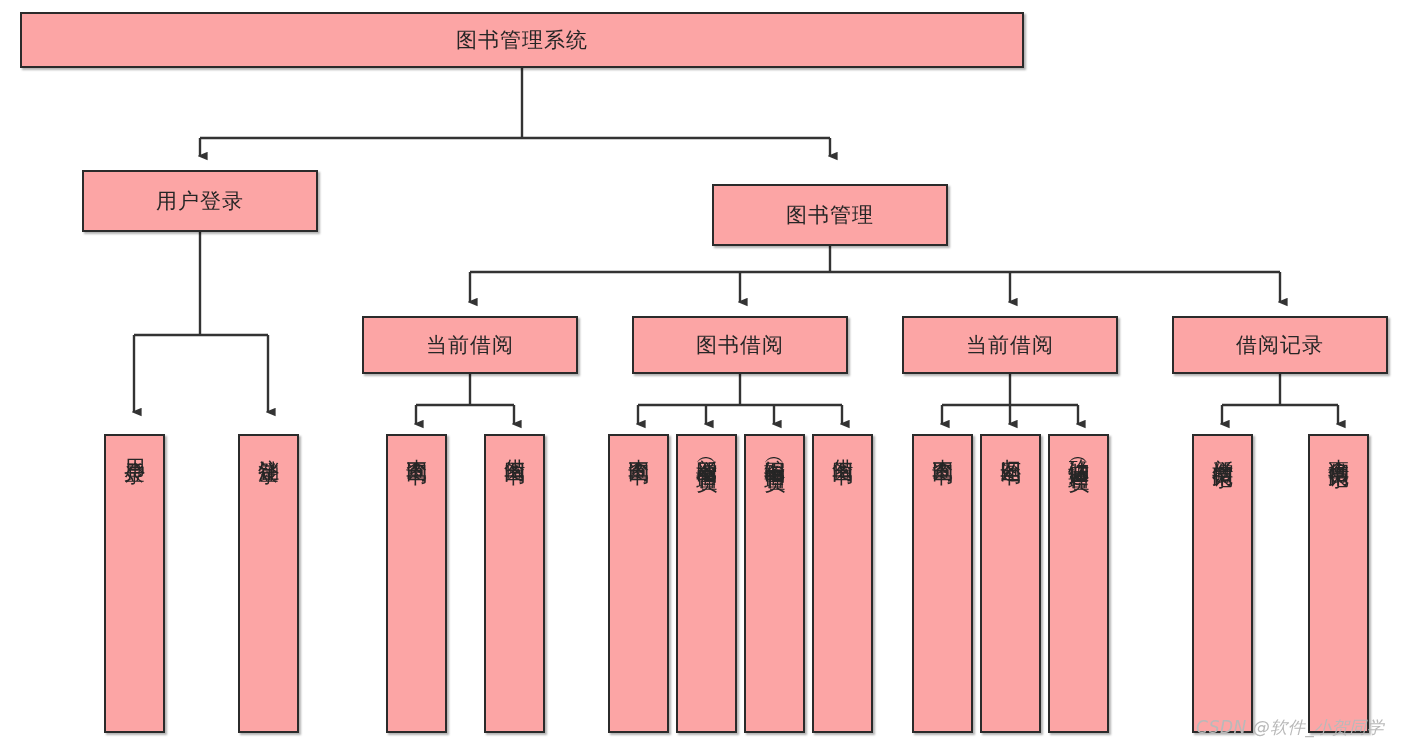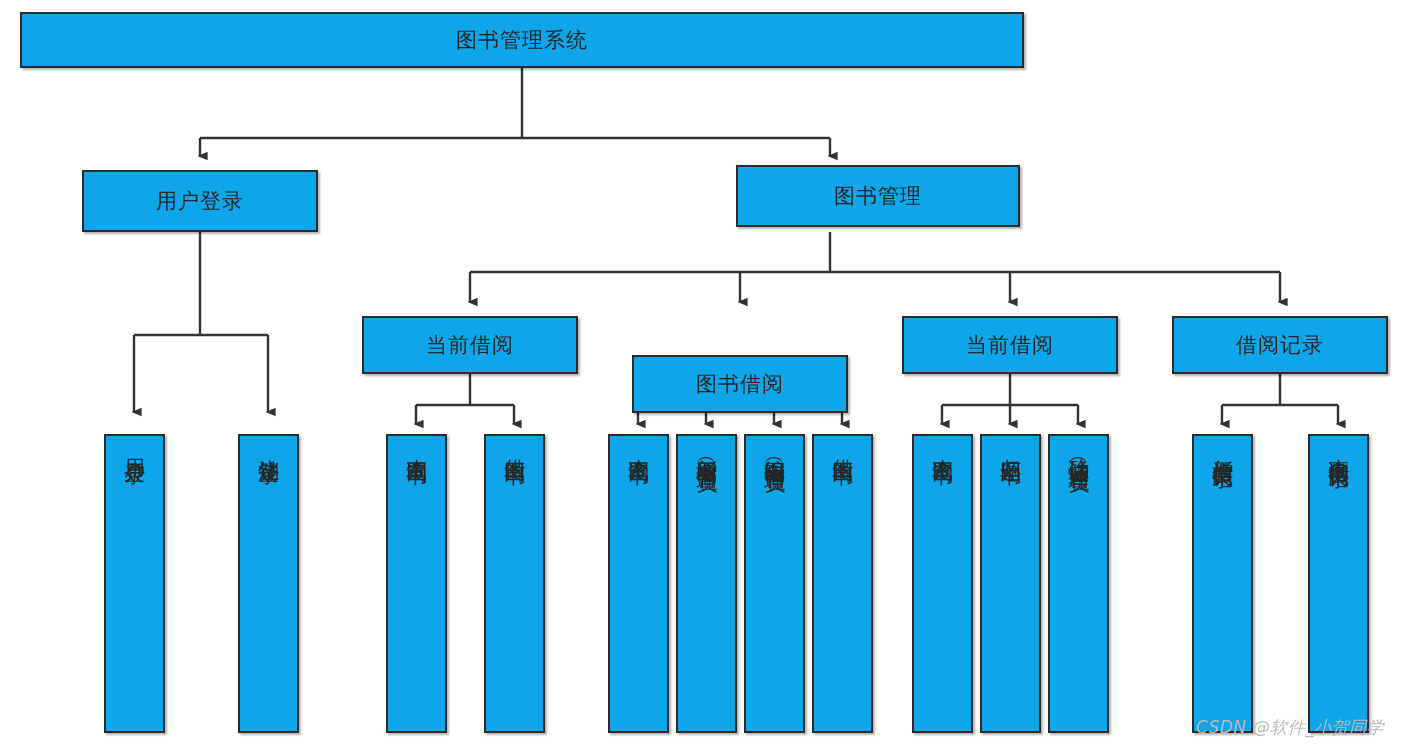--- a/index.html
+++ b/index.html
@@ -21,21 +21,21 @@
     position: absolute;
     left: 0;
     top: 0;
     width: 1405px;
     height: 747px;
     pointer-events: none;
   }
   .node {
     position: absolute;
     box-sizing: border-box;
-    background: #0ea5e9;
+    background: #fca5a5;
     border: 2px solid #2b2b2b;
     box-shadow: 2px 2px 2px rgba(0,0,0,0.30);
     display: flex;
     align-items: center;
     justify-content: center;
     color: #262626;
     line-height: 1.25;
     text-align: center;
   }
   .node.horiz {
@@ -120,28 +120,28 @@
     </g>
   </svg>
 
   <div class="node horiz" style="left:20px; top:12px; width:1004px; height:56px;">
     <span class="nlabel">图书管理系统</span>
   </div>
 
   <div class="node horiz" style="left:82px; top:170px; width:236px; height:62px;">
     <span class="nlabel">用户登录</span>
   </div>
-  <div class="node horiz" style="left:712px; top:165px; width:284px; height:62px;margin-left:24px;">
+  <div class="node horiz" style="left:712px; top:184px; width:236px; height:62px;">
     <span class="nlabel">图书管理</span>
   </div>
 
   <div class="node horiz" style="left:362px; top:316px; width:216px; height:58px;">
     <span class="nlabel">当前借阅</span>
   </div>
-  <div class="node horiz" style="left:632px; top:316px; width:216px; height:58px;margin-top:39px;">
+  <div class="node horiz" style="left:632px; top:316px; width:216px; height:58px;">
     <span class="nlabel">图书借阅</span>
   </div>
   <div class="node horiz" style="left:902px; top:316px; width:216px; height:58px;">
     <span class="nlabel">当前借阅</span>
   </div>
   <div class="node horiz" style="left:1172px; top:316px; width:216px; height:58px;">
     <span class="nlabel">借阅记录</span>
   </div>
 
   <div class="node vert" style="left:104px; top:434px; width:61px; height:299px;">

